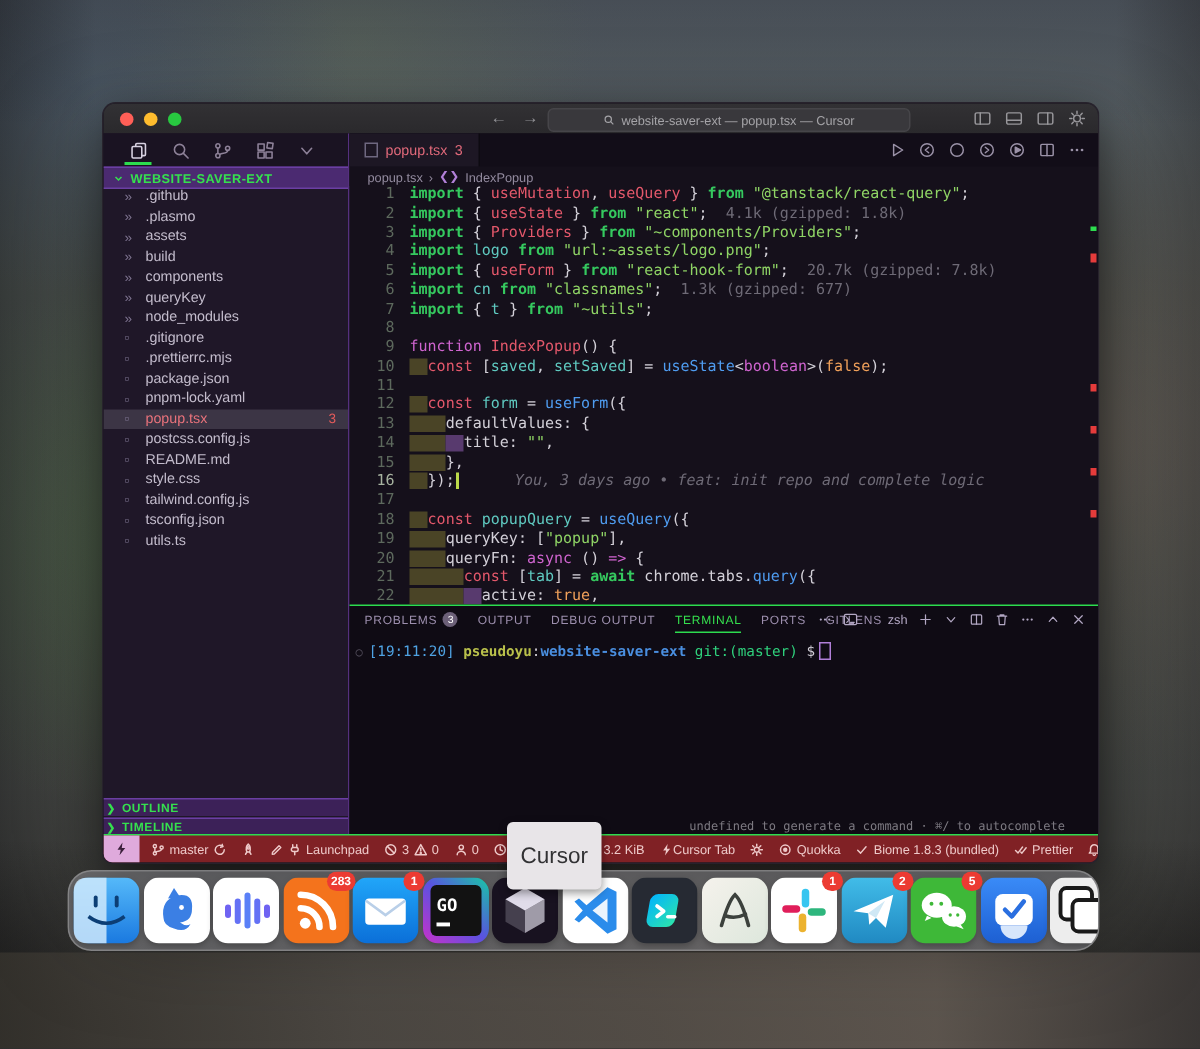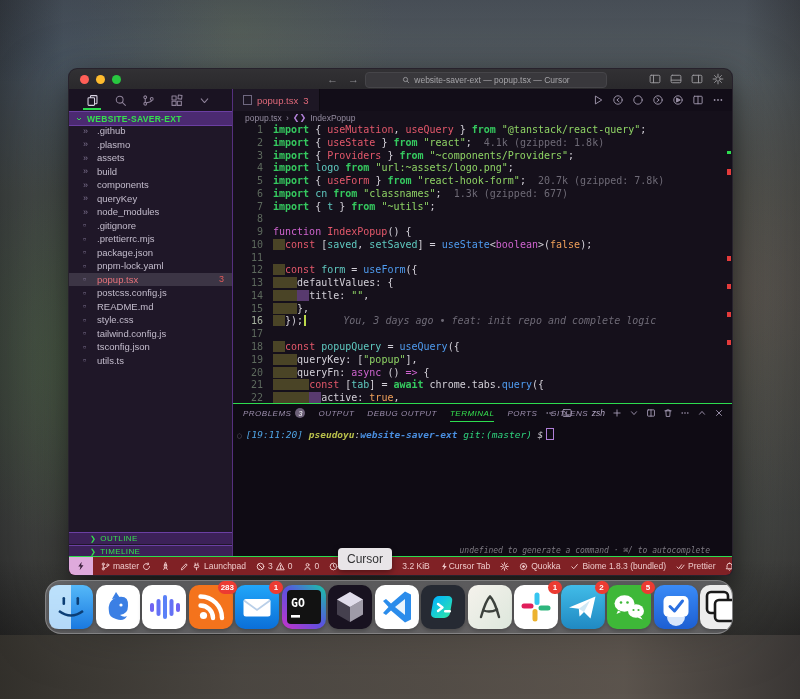--- a/index.html
+++ b/index.html
@@ -39,22 +39,22 @@
   .act-ic.active{color:#d8d2e2;}
   .act-ic.active::after{content:"";position:absolute;left:4px;right:4px;bottom:0;height:2px;background:#2ddc4f;}
   .proj-header{height:13px;background:#4b2a71;border-top:1px solid #6b3fa3;border-bottom:1px solid #6b3fa3;color:#35e04e;
     font-size:8.5px;font-weight:bold;display:flex;align-items:center;gap:4px;padding-left:6px;letter-spacing:.3px;}
   .tree{position:absolute;top:35px;left:0;right:0;}
   .tree-item{height:13.5px;display:flex;align-items:center;font-size:9.5px;color:#c3bccc;padding-left:14px;gap:5px;position:relative;}
   .tree-item .tw{color:#7e7390;font-size:9px;width:9px;display:inline-block;}
   .tree-item.sel{background:#3c3545;color:#e8727b;}
   .tree-item .badge3{position:absolute;right:8px;color:#e45b5b;font-size:9px;}
   .side-sections{position:absolute;left:0;right:0;bottom:0;}
-  .side-sec{height:11px;background:#3c2158;border-top:1px solid #6b3fa3;color:#35e04e;font-size:8px;font-weight:normal;
-    display:flex;align-items:center;gap:4px;padding-left:21px;letter-spacing:.4px;margin-top:1px;}
+  .side-sec{height:11px;background:#3c2158;border-top:1px solid #6b3fa3;color:#35e04e;font-size:8px;font-weight:bold;
+    display:flex;align-items:center;gap:4px;padding-left:2px;letter-spacing:.4px;margin-top:1px;}
 
   
   .editcol{flex:1;display:flex;flex-direction:column;background:#15101b;position:relative;}
   .tabbar{height:22px;background:#120d18;display:flex;align-items:stretch;position:relative;}
   .tab{background:#1d1724;display:flex;align-items:center;gap:5px;padding:0 10px;font-size:9.5px;color:#e0697a;border-right:1px solid #0d0a11;}
   .tab .ficon{width:7px;height:8px;border:1px solid #6f6880;display:inline-block;}
   .ed-actions{position:absolute;right:8px;top:0;height:22px;display:flex;align-items:center;gap:8px;color:#9b92a8;}
   .ed-actions svg{width:12px;height:12px;}
   .breadcrumb{height:13px;display:flex;align-items:center;font-size:8.5px;color:#938b9f;gap:4px;padding-left:12px;background:#15101b;}
   .bc-sym{color:#b180d7;font-size:8px;}
@@ -73,21 +73,21 @@
   .c-w{color:#d3d0d8;}
   .c-d{color:#6e6a76;}
   .c-bl{color:#6e6a76;font-style:italic;}
   .c-mo{background:#4a4426;}
   .c-mp{background:#583a6e;}
   .caret{display:inline-block;width:2px;height:11px;background:#bcd94a;vertical-align:text-bottom;margin:0 1px;}
   .ruler{position:absolute;top:0;right:0;width:6px;bottom:0;}
   .rmark{position:absolute;right:1px;width:4px;}
 
   
-  .panel{height:153px;background:#0f0b14;border-top:1px solid #2ddc4f;display:flex;flex-direction:column;position:relative;font-style:italic;}
+  .panel{height:153px;background:#0f0b14;border-top:1px solid #2ddc4f;display:flex;flex-direction:column;position:relative;}
   .ptabs{height:18px;display:flex;align-items:center;padding-left:10px;gap:13px;font-size:8px;letter-spacing:.5px;color:#9d8fae;}
   .ptab{display:flex;align-items:center;gap:4px;height:100%;position:relative;}
   .ptab.active{color:#35e04e;}
   .ptab.active::after{content:"";position:absolute;left:0;right:0;bottom:0;height:1.5px;background:#2ddc4f;}
   .pbadge{background:#6c6078;color:#fff;border-radius:50%;width:10px;height:10px;font-size:7px;display:flex;align-items:center;justify-content:center;letter-spacing:0;}
   .pcontrols{position:absolute;right:8px;top:0;height:18px;display:flex;align-items:center;gap:7px;color:#b3a8c4;font-size:8.5px;}
   .pcontrols svg{width:10px;height:10px;}
   .term{flex:1;font-family:"DejaVu Sans Mono",monospace;font-size:9.5px;padding:6px 0 0 4px;position:relative;}
   .tdot{color:#55505e;font-size:8px;margin-right:4px;}
   .t-blue{color:#4fa3e3;} .t-blueb{color:#4a8fe0;font-weight:bold;} .t-yellow{color:#b9c04b;font-weight:bold;}
@@ -106,21 +106,21 @@
 
   
   .dock{position:absolute;left:45px;top:580px;width:688px;height:54px;border-radius:16px;
     background:rgba(150,150,155,.5);border:1px solid rgba(255,255,255,.22);box-sizing:border-box;
     display:flex;align-items:center;padding:0 3px;gap:2.5px;overflow:hidden;}
   .dock-item{width:44px;height:44px;position:relative;flex:0 0 44px;}
   .dock-item svg{width:44px;height:44px;display:block;filter:drop-shadow(0 2px 2px rgba(0,0,0,.25));}
   .dbadge{position:absolute;top:-4px;right:-4px;background:#ec3b32;color:#fff;font-size:8px;font-weight:bold;
     min-width:9px;height:13px;border-radius:7px;padding:0 2.5px;display:flex;align-items:center;justify-content:center;z-index:2;}
   .ddot{position:absolute;left:50%;bottom:-7px;width:3px;height:3px;border-radius:50%;background:rgba(35,35,35,.85);transform:translateX(-50%);}
-  .tooltip{position:absolute;left:338px;top:548px;background:#e8e5e8;color:#323234;font-size:12px;padding:4px 9px;border-radius:4px;
+  .tooltip{position:absolute;left:338px;top:548px;background:#e8e5e8;color:#323234;font-size:15px;padding:14px 9px;border-radius:4px;
     box-shadow:0 2px 6px rgba(0,0,0,.4);z-index:5;}
 </style>
 </head>
 <body>
 
 <div class="vignette"></div>
 <div class="bottom-strip"></div>
 
 <div class="window">
   <div class="titlebar">

